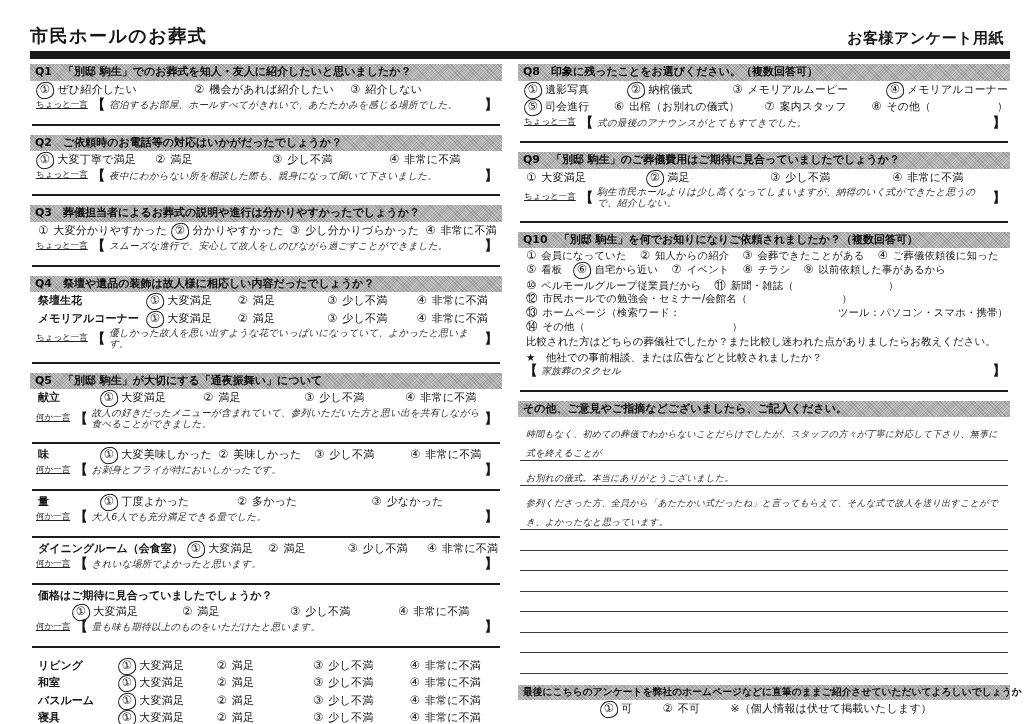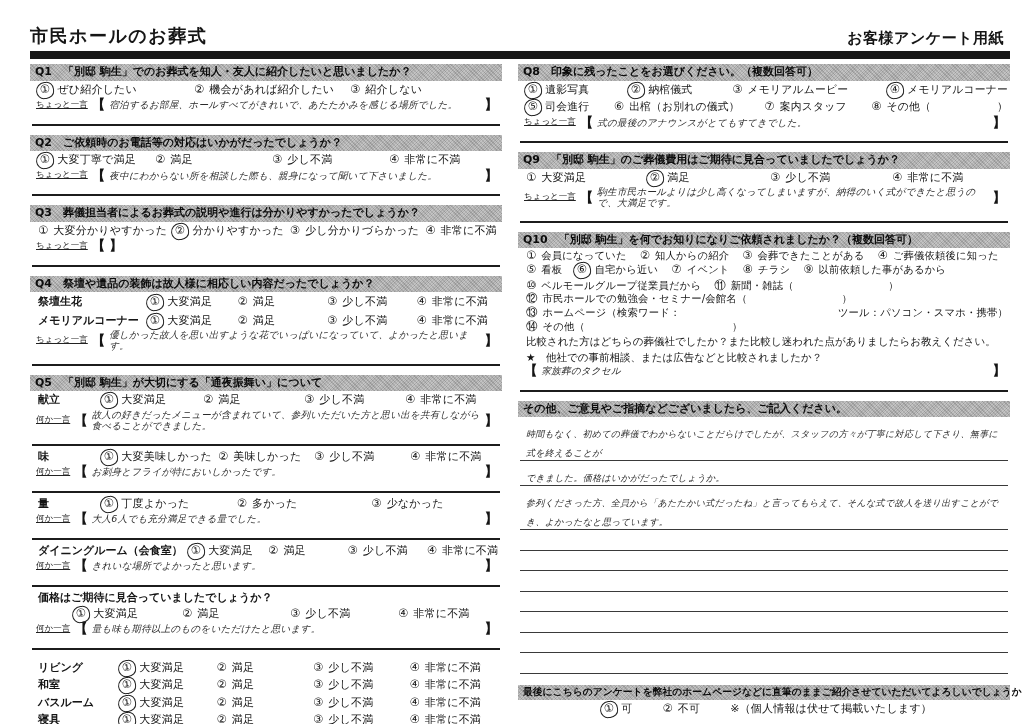--- a/index.html
+++ b/index.html
@@ -28,21 +28,21 @@
   .otext{letter-spacing:.2px;}
   .cline{display:flex;align-items:center;gap:4px;border-bottom:2px solid #1c1c1c;margin:0 2px 2px 2px;padding:0 2px 12px 4px;}
   .clabel{font-size:8.5px;text-decoration:underline;white-space:nowrap;color:#222;}
   .brkt{font-size:13.5px;font-weight:bold;line-height:1;}
   .hand{flex:1 1 auto;font-size:9.5px;font-style:italic;color:#2b2b2b;letter-spacing:.3px;line-height:1.2;}
   .tline{font-size:10.5px;padding:2px 2px 0 8px;line-height:1.3;}
   .tline.bold{font-weight:bold;font-size:11px;}
   .ruled{border-bottom:1.4px solid #3a3a3a;min-height:14.5px;margin:4px 2px;padding:1px 2px 0 6px;}
   .ruled .hand{font-style:italic;font-size:9px;}
   
-  .block-q4 .rlabel{width:104px;font-family:Liberation Serif, serif;}
+  .block-q4 .rlabel{width:104px;}
   .block-q5 .rlabel{min-width:58px;}
   .block-q6 .rlabel{width:76px;}
   .block-q8 .optline{justify-content:space-between;gap:8px;font-size:10.8px;}
   .block-q8 .opt,.block-q10 .opt,.block-final .opt,.block-q10s .opt{flex:0 1 auto;}
   .block-q10 .optline{gap:13px;font-size:10.3px;padding:2px 2px 0 8px;}
   .block-q10 .optline.spread{justify-content:space-between;}
   .block-final .band{font-size:9.8px;white-space:nowrap;}
   .block-final .optline{justify-content:center;gap:30px;font-size:11px;}
   .indent{padding-left:44px;}
 </style>
@@ -123,20 +123,21 @@
               <span class="otext">少し分かりづらかった</span>
             </span>
             <span class="opt">
               <span class="num">④</span>
               <span class="otext">非常に不満</span>
             </span>
           </div>
           <div class="cline">
             <span class="clabel">ちょっと一言</span>
             <span class="brkt">【</span>
+            <span class="hand">スムーズな進行で、安心して故人をしのびながら過ごすことができました。</span>
             <span class="brkt">】</span>
           </div>
         </div>
         <div class="block block-q4">
           <div class="band"><span class="b1">Q4　祭壇や遺品の装飾は故人様に相応しい内容だったでしょうか？</span></div>
           <div class="optline">
             <span class="rlabel">祭壇生花</span>
             <span class="opt sel">
               <span class="num">①</span>
               <span class="otext">大変満足</span>
@@ -454,21 +455,21 @@
               <span class="otext">少し不満</span>
             </span>
             <span class="opt">
               <span class="num">④</span>
               <span class="otext">非常に不満</span>
             </span>
           </div>
           <div class="cline">
             <span class="clabel">ちょっと一言</span>
             <span class="brkt">【</span>
-            <span class="hand">駒生市民ホールよりは少し高くなってしまいますが、納得のいく式ができたと思うので、大満足です。</span>
+            <span class="hand">駒生市民ホールよりは少し高くなってしまいますが、納得のいく式ができたと思うので、紹介しない。</span>
             <span class="brkt">】</span>
           </div>
         </div>
         <div class="block block-q10">
           <div class="band"><span class="b1">Q10　「別邸 駒生」を何でお知りになりご依頼されましたか？（複数回答可）</span></div>
           <div class="optline">
             <span class="opt">
               <span class="num">①</span>
               <span class="otext">会員になっていた</span>
             </span>
@@ -542,21 +543,21 @@
           <div class="tline">★　他社での事前相談、または広告などと比較されましたか？</div>
           <div class="cline">
             <span class="brkt">【</span>
             <span class="hand">家族葬のタクセル</span>
             <span class="brkt">】</span>
           </div>
         </div>
         <div class="block block-other">
           <div class="band"><span class="b1">その他、ご意見やご指摘などございましたら、ご記入ください。</span></div>
           <div class="ruled"><span class="hand">時間もなく、初めての葬儀でわからないことだらけでしたが、スタッフの方々が丁寧に対応して下さり、無事に式を終えることが</span></div>
-          <div class="ruled"><span class="hand">できました。価格はいかがだったでしょうか。</span></div>
+          <div class="ruled"><span class="hand">お別れの儀式。本当にありがとうございました。</span></div>
           <div class="ruled"><span class="hand">参列くださった方、全員から「あたたかい式だったね」と言ってもらえて、そんな式で故人を送り出すことができ、よかったなと思っています。</span></div>
           <div class="ruled"><span class="hand"></span></div>
           <div class="ruled"><span class="hand"></span></div>
           <div class="ruled"><span class="hand"></span></div>
           <div class="ruled"><span class="hand"></span></div>
           <div class="ruled"><span class="hand"></span></div>
           <div class="ruled"><span class="hand"></span></div>
           <div class="ruled"><span class="hand"></span></div>
         </div>
         <div class="block block-final">

